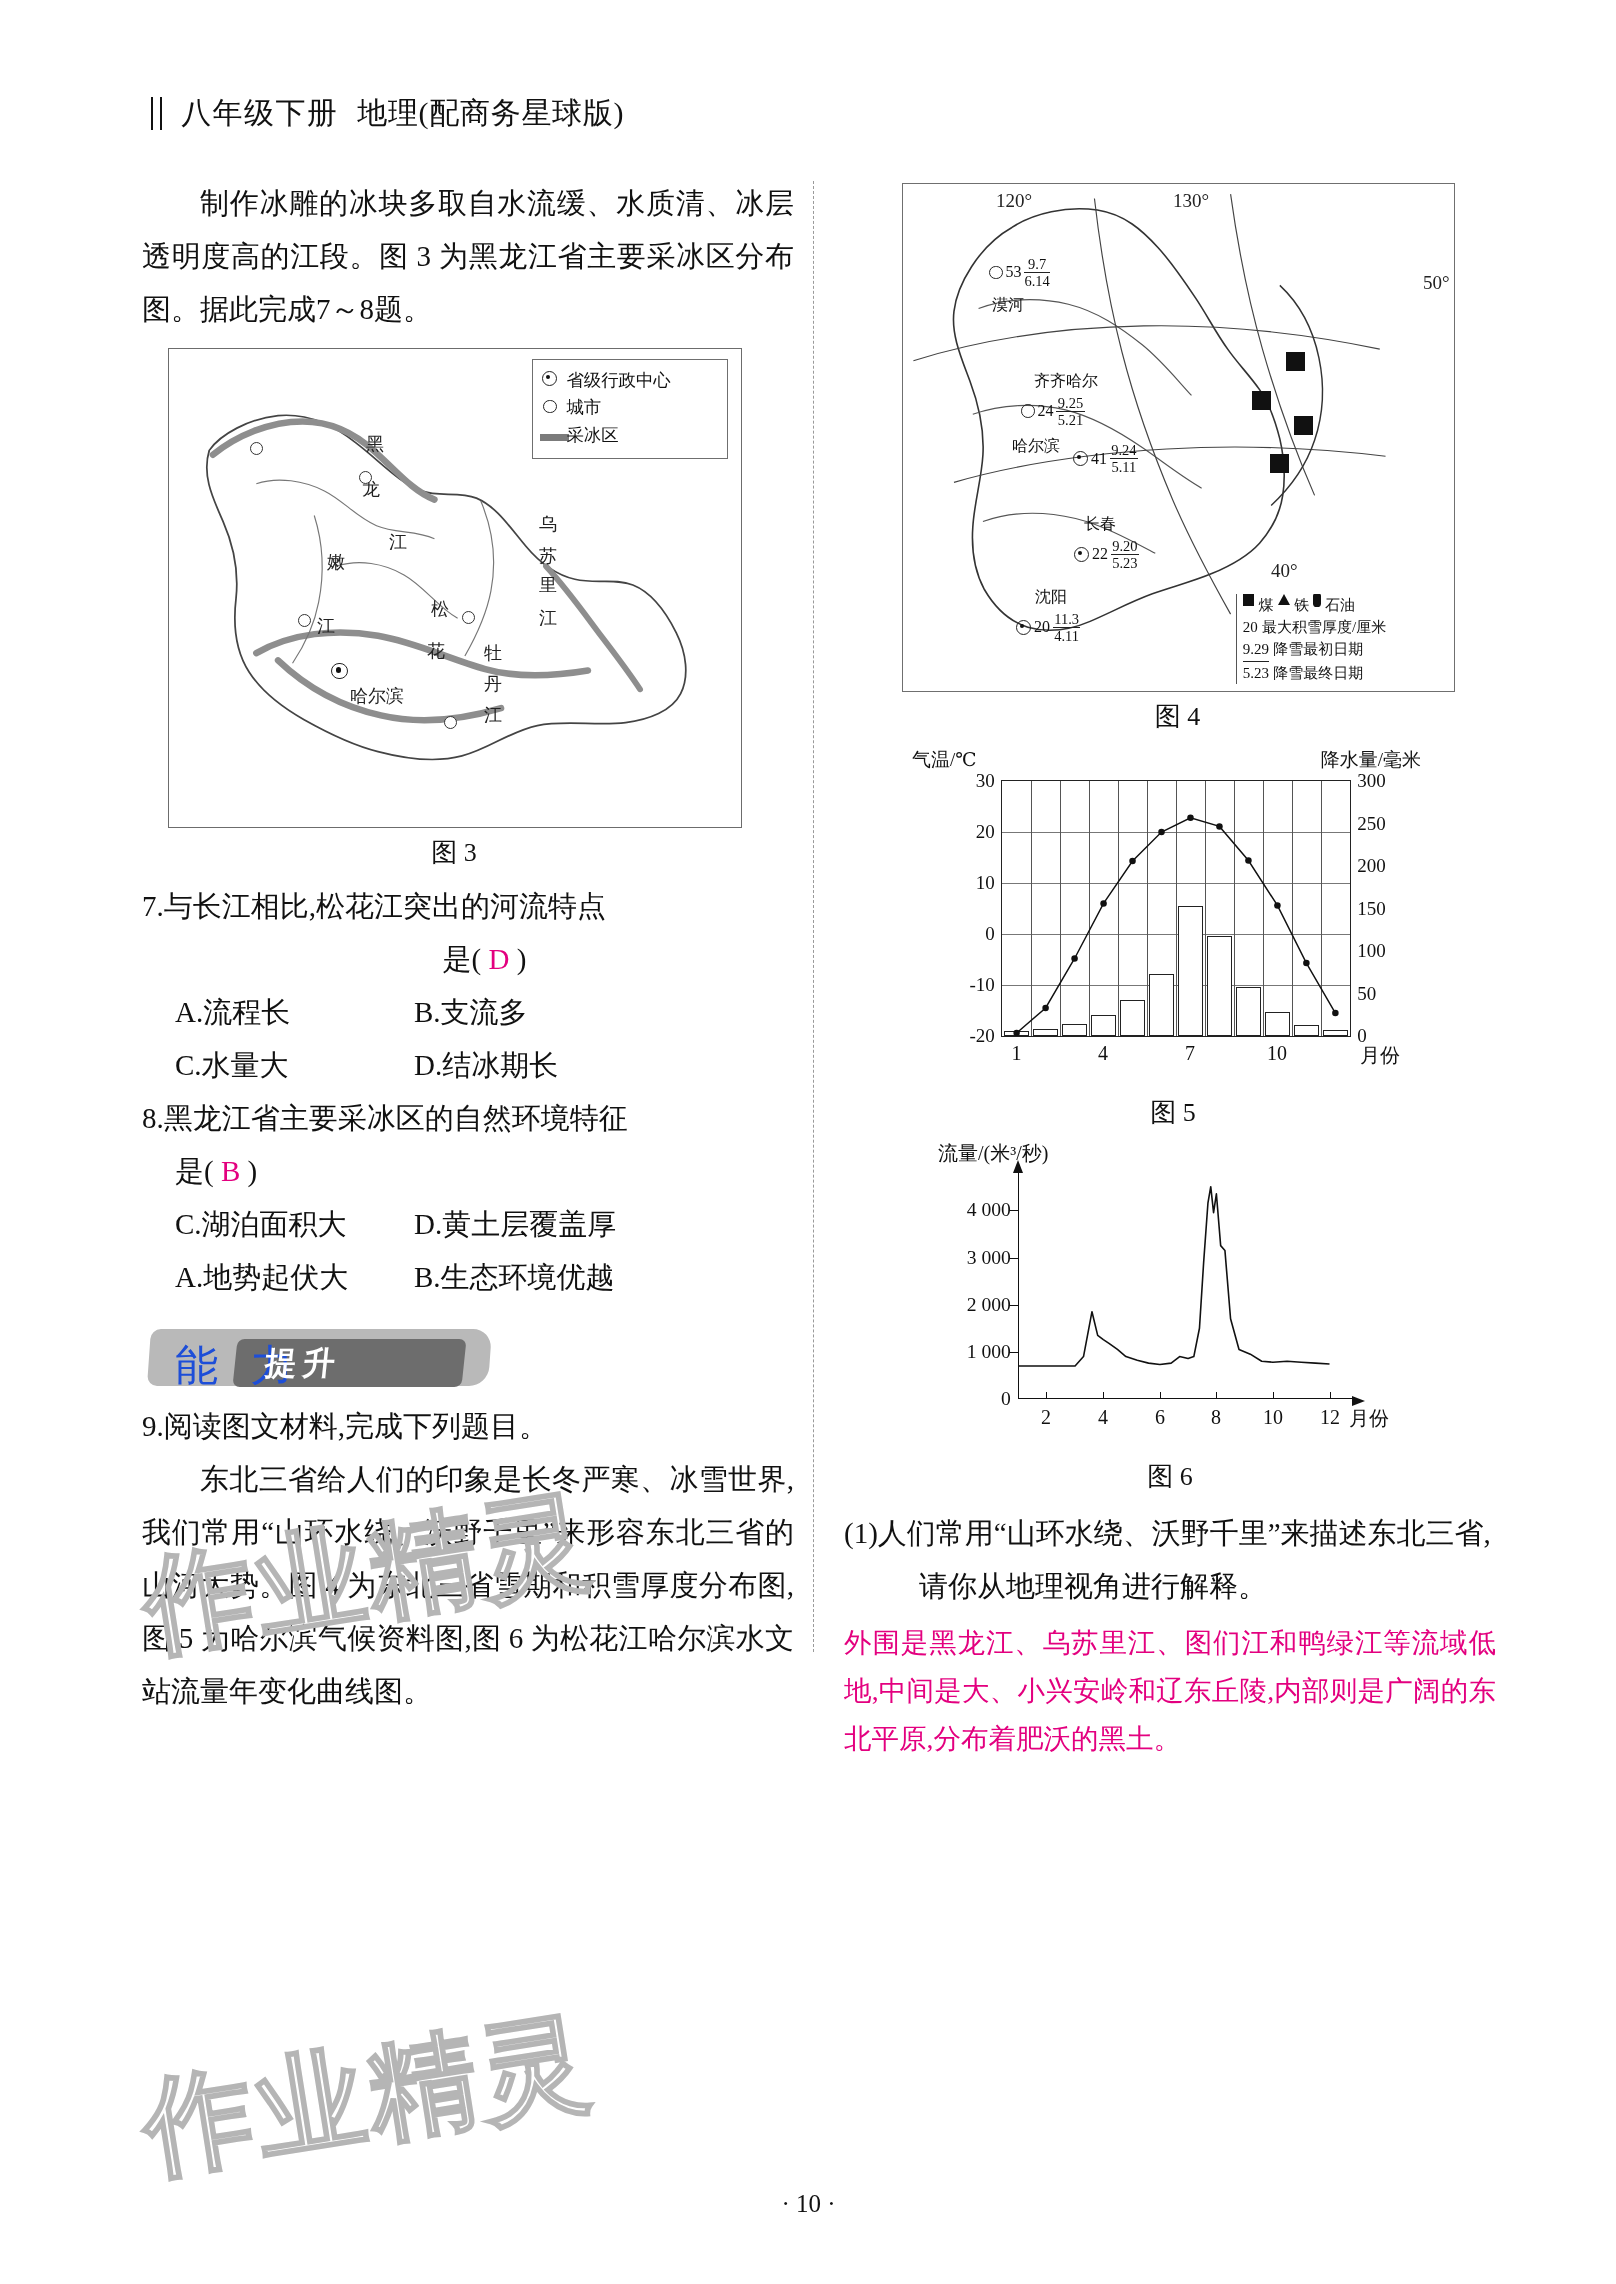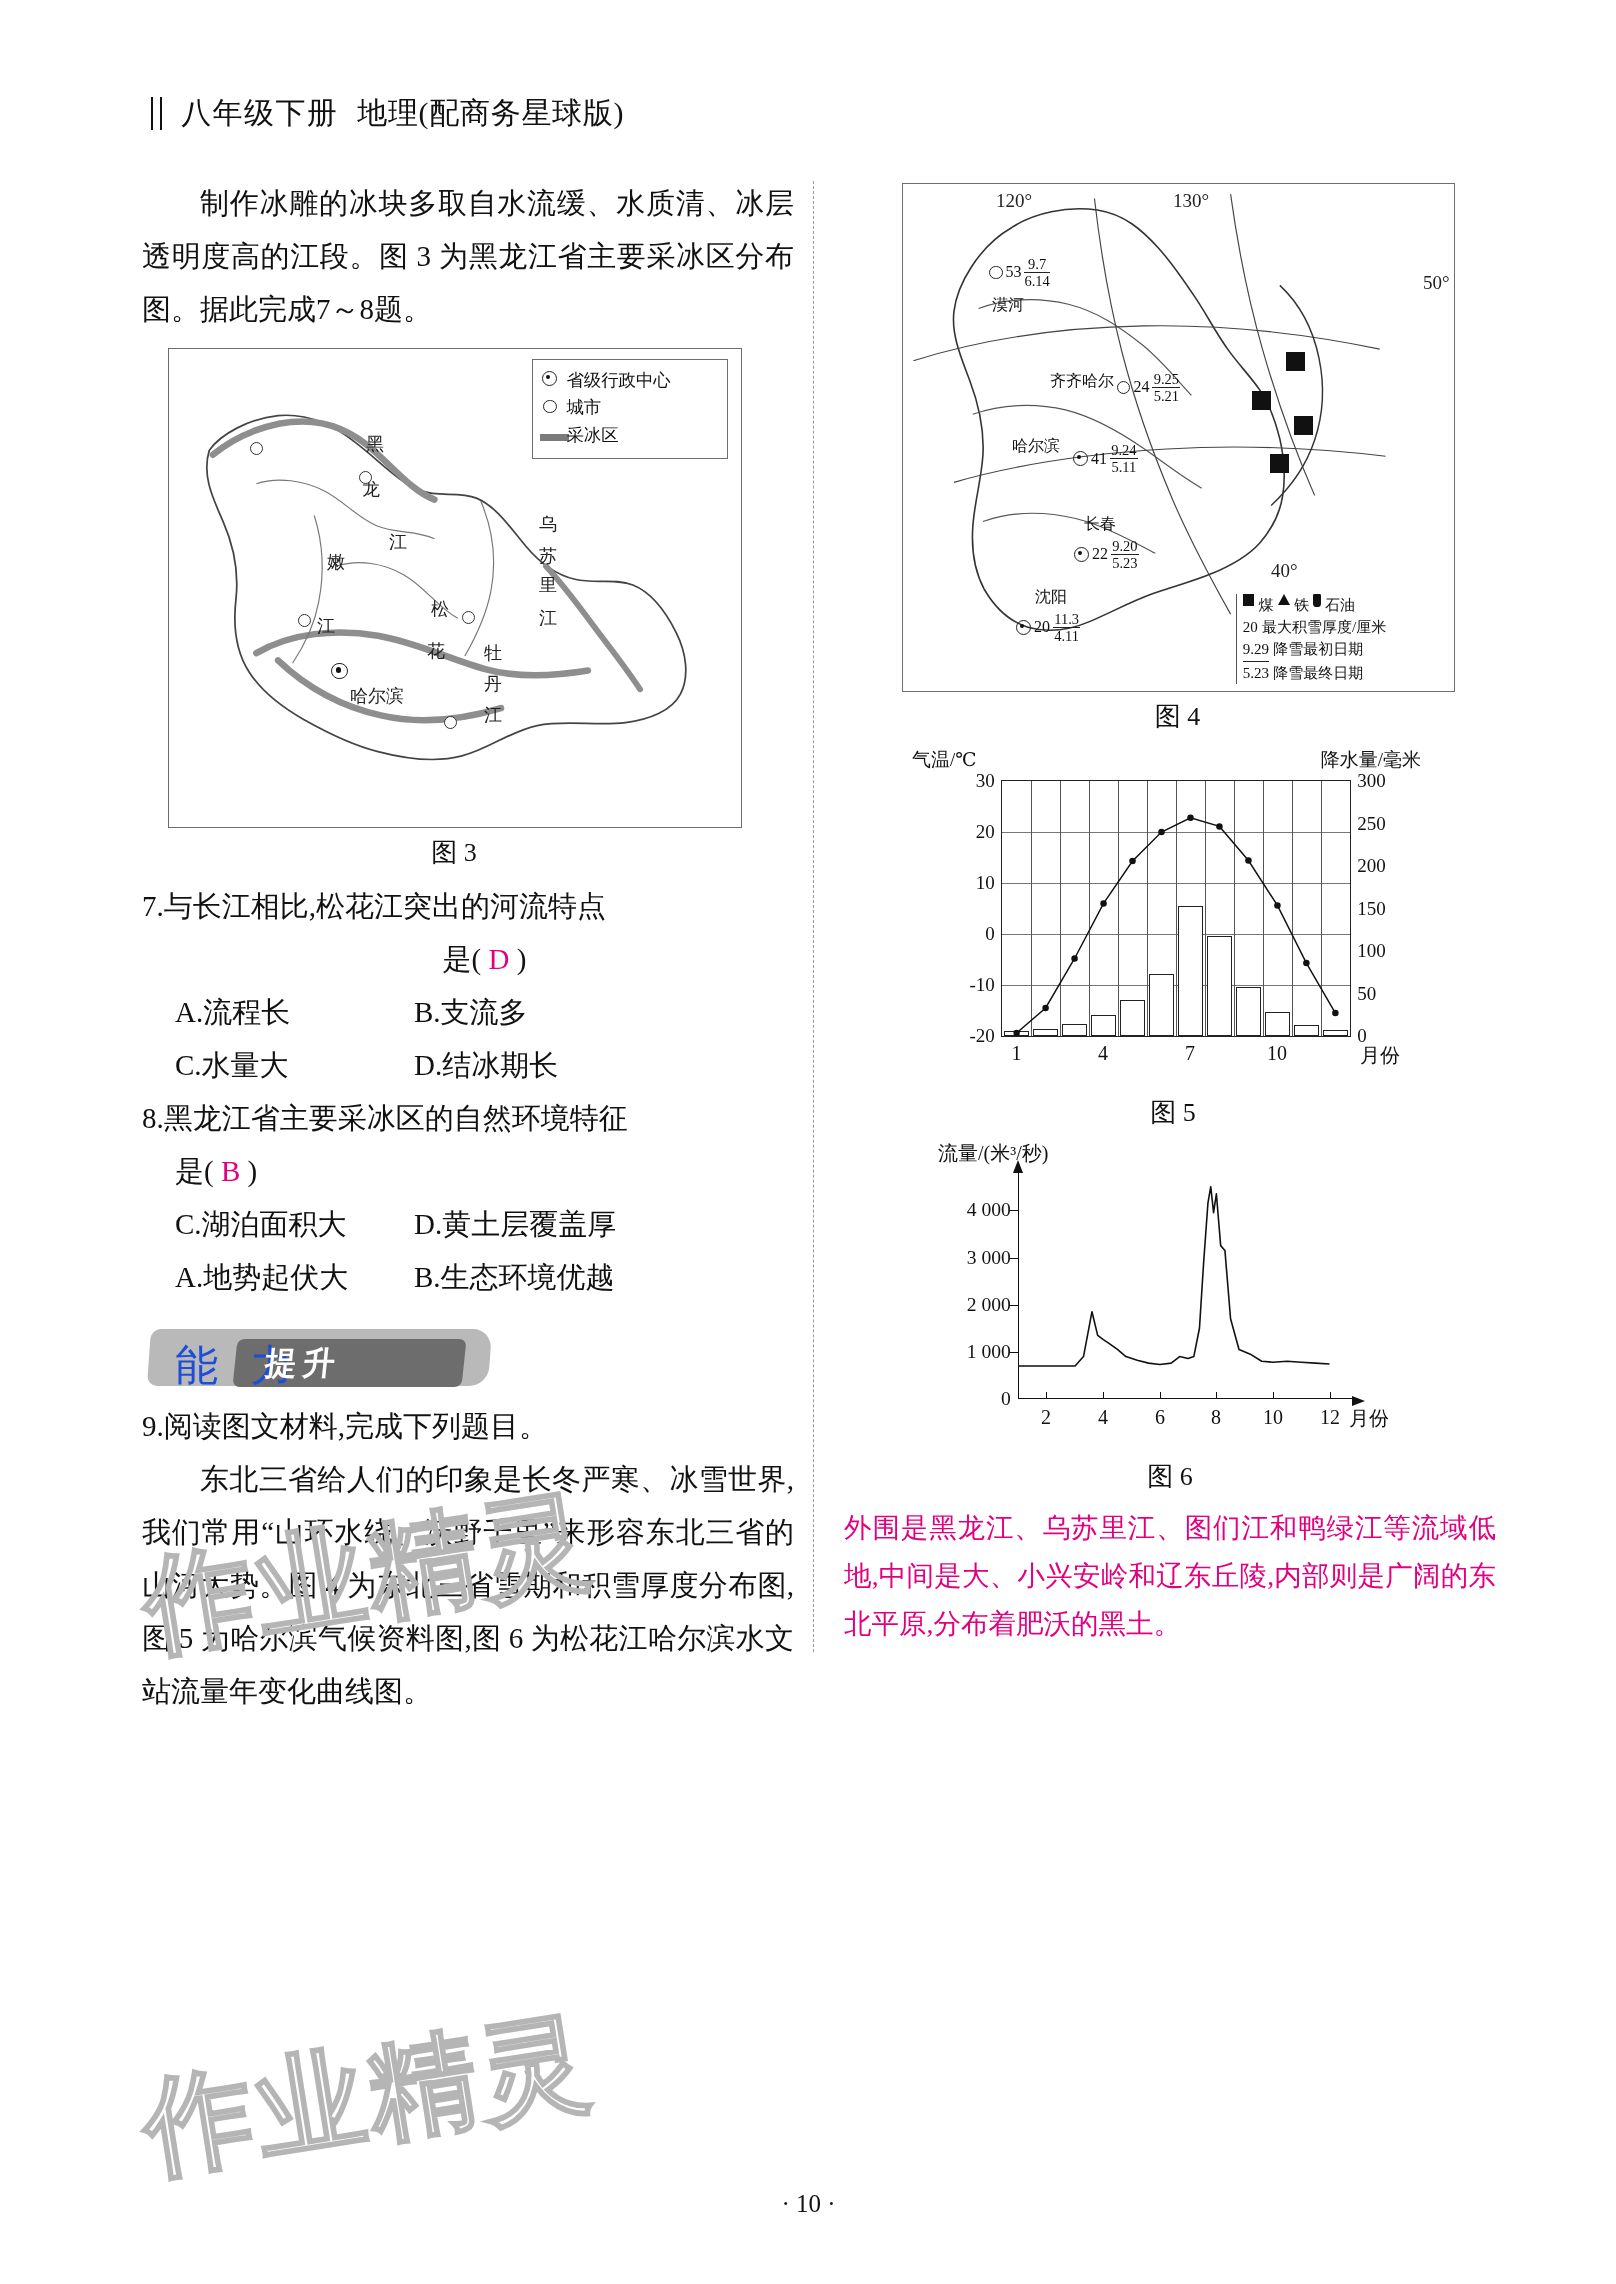--- a/index.html
+++ b/index.html
@@ -270,21 +270,21 @@
           <span class="ring"></span>
           <span>53</span>
           <span class="frac">
             <span class="num">9.7</span>
             <span>6.14</span>
           </span>
         </span>
         <span style="margin:2.9px 0 0 2.9px;">漠河</span>
       </div>
 
-      <div class="citymark" style="left:134px;top:187px;flex-direction:row;align-items:flex-start;">
+      <div class="citymark" style="left:118px;top:187px;flex-direction:column;align-items:flex-start;">
         <span style="margin-left:13px;">齐齐哈尔</span>
         <span style="display:flex;align-items:center;gap:2.9px;">
           <span class="ring"></span>
           <span>24</span>
           <span class="frac">
             <span class="num">9.25</span>
             <span>5.21</span>
           </span>
         </span>
       </div>
@@ -453,20 +453,23 @@
           <div class="x6" style="left: 198px;">8</div>
           <div style="position: absolute; bottom: 0px; left: 198px; width: 0px; height: 7.2px; border-left: 1.4px solid rgb(17, 17, 17);"></div>
           <div class="x6" style="left: 255px;">10</div>
           <div style="position: absolute; bottom: 0px; left: 255px; width: 0px; height: 7.2px; border-left: 1.4px solid rgb(17, 17, 17);"></div>
           <div class="x6" style="left: 312px;">12</div>
           <div style="position: absolute; bottom: 0px; left: 312px; width: 0px; height: 7.2px; border-left: 1.4px solid rgb(17, 17, 17);"></div>
         </div>
     </div>
     <div class="figcap" style="margin-left:65px;width:522px;">图 6</div>
 
+    <p class="qline" style="padding-left:75px;text-indent:-75px;margin-top:13px;">
+      <span>(1)</span><span>人们常用“山环水绕、沃野千里”来描述东北三省,请你从地理视角进行解释。</span>
+    </p>
     <p class="ansP">外围是黑龙江、乌苏里江、图们江和鸭绿江等流域低地,中间是大、小兴安岭和辽东丘陵,内部则是广阔的东北平原,分布着肥沃的黑土。</p>
   </div>
 
   <div class="wm wm1">作业精灵</div>
   <div class="wm wm2">作业精灵</div>
 
   <div class="footer">· 10 ·</div>
 </div>
 
 

